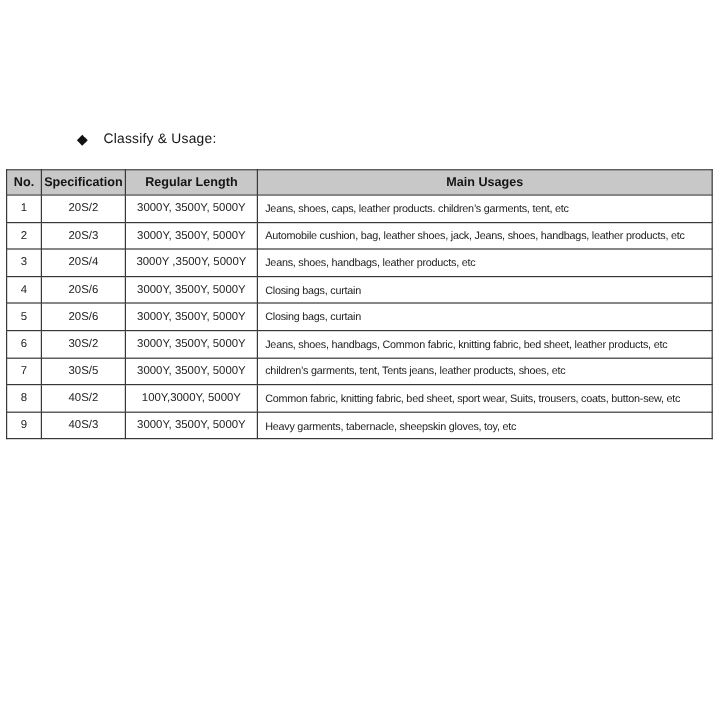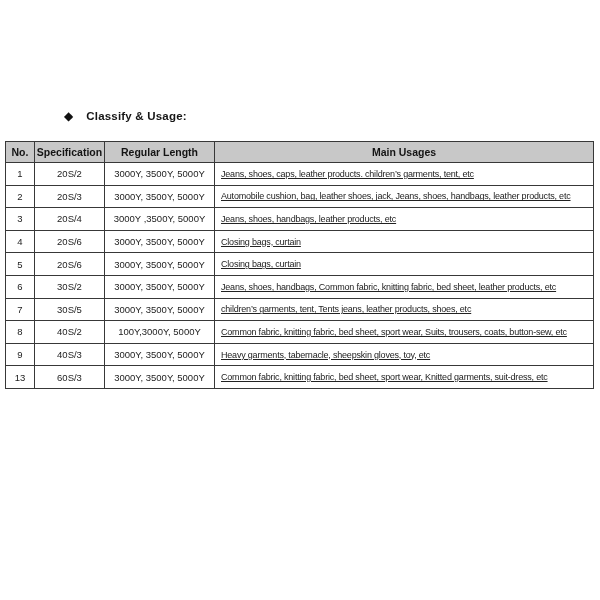--- a/index.html
+++ b/index.html
@@ -23,21 +23,21 @@
     align-items: center;
     gap: 13px;
   }
   .bullet {
     font-size: 12px;
     line-height: 12px;
     color: #111;
   }
   .doc-title {
     font-size: 11.5px;
-    font-weight: bold;
+    font-weight: normal;
     color: #151515;
     letter-spacing: 0.2px;
   }
   table.spec-table {
     position: absolute;
     left: 5px;
     top: 141px;
     width: 588px;
     border-collapse: collapse;
     table-layout: fixed;
@@ -63,21 +63,20 @@
     color: #222;
   }
   .spec-table td.center {
     text-align: center;
   }
   .spec-table td.usage {
     text-align: left;
     padding-left: 6px;
     font-size: 9px;
     letter-spacing: -0.2px;
-    text-decoration: underline;
   }
 </style>
 </head>
 <body>
 
 <div class="title-row">
   <span class="bullet">◆</span>
   <span class="doc-title">Classify &amp; Usage:</span>
 </div>
 
@@ -144,20 +143,14 @@
         <td class="center">40S/2</td>
         <td class="center">100Y,3000Y, 5000Y</td>
         <td class="usage">Common fabric, knitting fabric, bed sheet, sport wear, Suits, trousers, coats, button-sew, etc</td>
       </tr>
       <tr>
         <td class="center">9</td>
         <td class="center">40S/3</td>
         <td class="center">3000Y, 3500Y, 5000Y</td>
         <td class="usage">Heavy garments, tabernacle, sheepskin gloves, toy, etc</td>
       </tr>
-      <tr>
-        <td class="center">13</td>
-        <td class="center">60S/3</td>
-        <td class="center">3000Y, 3500Y, 5000Y</td>
-        <td class="usage">Common fabric, knitting fabric, bed sheet, sport wear, Knitted garments, suit-dress, etc</td>
-      </tr>
     </tbody>
 </table>
 
 </body></html>

